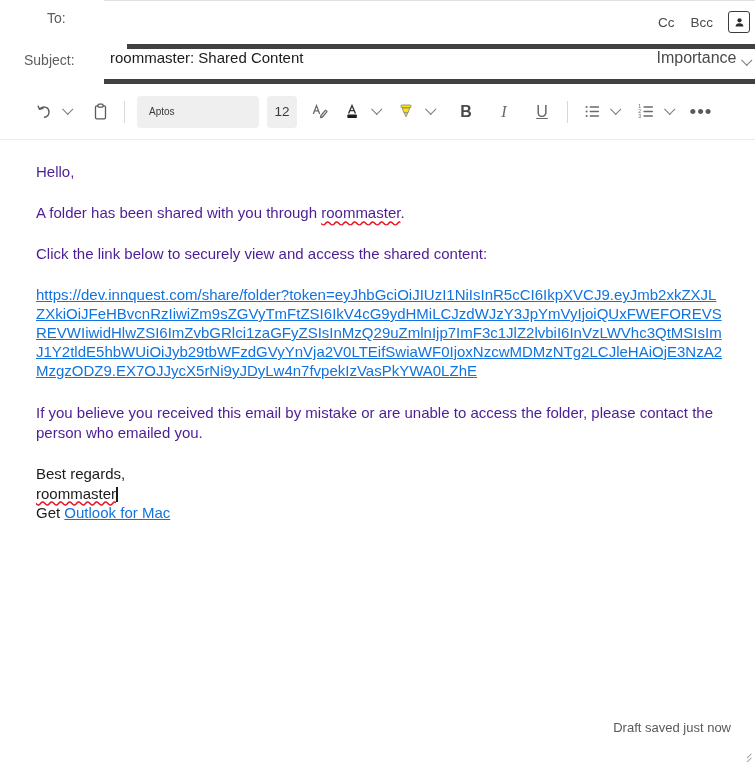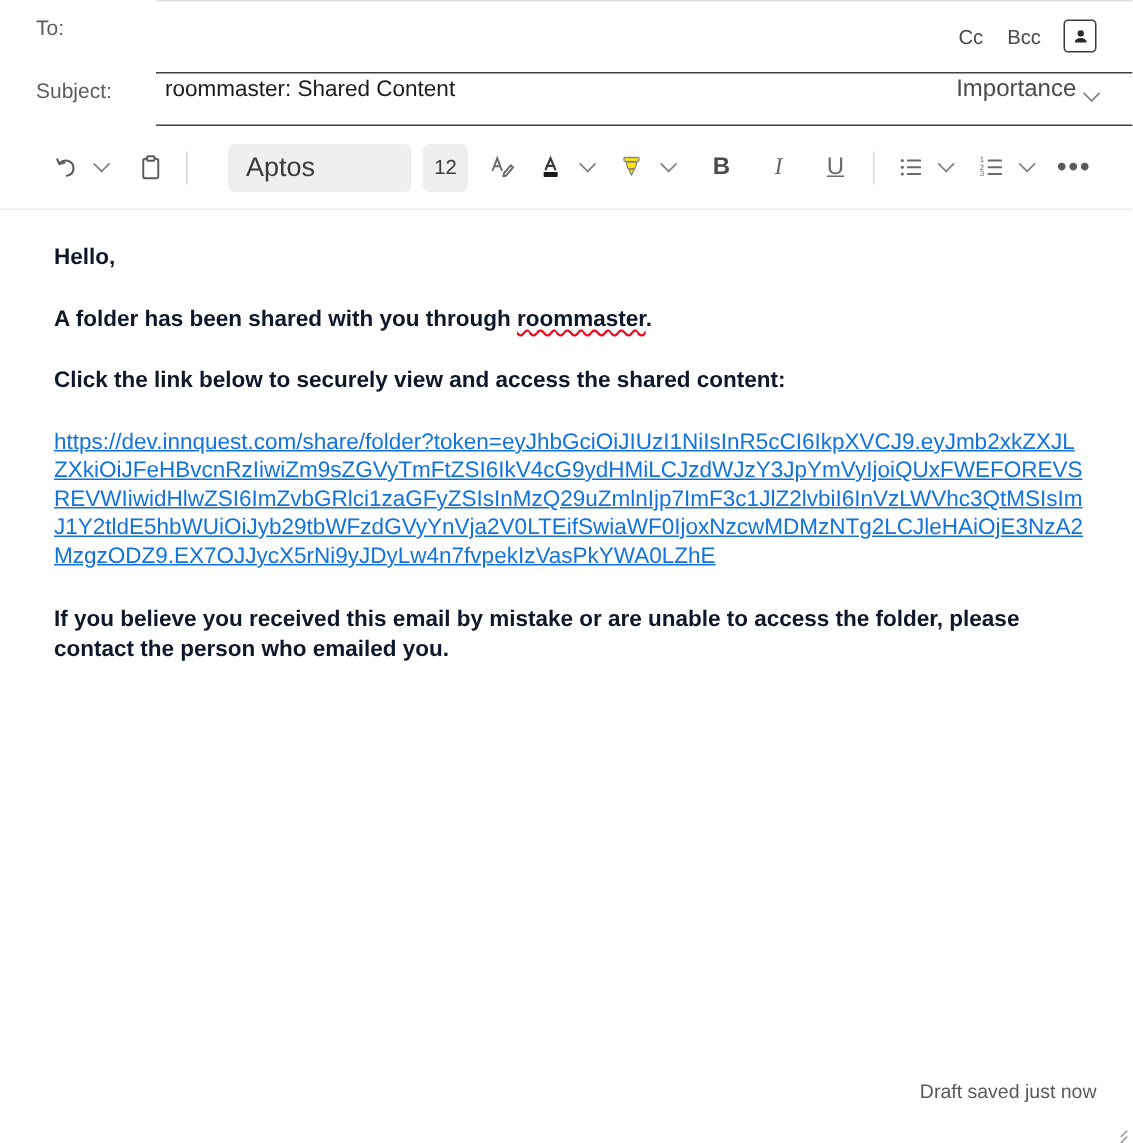--- a/index.html
+++ b/index.html
@@ -43,25 +43,25 @@
     color: #5d5d5d;
     flex: none;
   }
 
   .field-zone {
     position: relative;
     flex: 1;
     display: flex;
     align-items: center;
     align-self: stretch;
-    border-bottom: 1px solid #404040;
-    padding-right: 24px;
-  }
-
-  .to-row { height: 35px; }
+    border-bottom: 5px solid #404040;
+    padding-right: 5px;
+  }
+
+  .to-row { height: 35px; margin-left: 23px; }
   .to-row .field-zone { height: 49px; }
 
   .subject-row { height: 48px; }
   .subject-row .field-zone { height: 48px; }
 
   .recipient-input {
     border: none;
     outline: none;
     background: transparent;
     font-family: "Liberation Sans", sans-serif;
@@ -172,24 +172,24 @@
   }
 
   .font-name-box {
     background: #efefef;
     border-radius: 4px;
     height: 32px;
     width: 122px;
     display: flex;
     align-items: center;
     padding-left: 12px;
-    font-size: 18px;
+    font-size: 10px;
     color: #3a3a3a;
     cursor: pointer;
-    margin-left: 17px;
+    margin-left: 2px;
   }
   .font-size-box {
     background: #efefef;
     border-radius: 4px;
     height: 32px;
     width: 30px;
     display: flex;
     align-items: center;
     justify-content: center;
     font-size: 13.5px;
@@ -207,24 +207,23 @@
   .body-area {
     position: relative;
     flex: 1;
     padding: 22px 30px 0 36px;
     overflow: hidden;
   }
 
   .body-p {
     font-size: 15px;
     line-height: 20px;
-    color: #0f172a;
+    color: #4c1d95;
     margin: 0 0 21px 0;
     max-width: 680px;
-    font-weight: bold;
   }
 
   .misspelled {
     text-decoration: underline wavy #e81123;
     text-decoration-skip-ink: none;
     text-underline-offset: 2px;
   }
 
   .share-link {
     color: #1273de;
@@ -432,20 +431,25 @@
       <span>A folder has been shared with you through </span><span class="misspelled">roommaster</span><span>.</span>
     </p>
 
     <p class="body-p">Click the link below to securely view and access the shared content:</p>
 
     <a class="share-link" href="#">https://dev.innquest.com/share/folder?token=eyJhbGciOiJIUzI1NiIsInR5cCI6IkpXVCJ9.eyJmb2xkZXJLZXkiOiJFeHBvcnRzIiwiZm9sZGVyTmFtZSI6IkV4cG9ydHMiLCJzdWJzY3JpYmVyIjoiQUxFWEFOREVSREVWIiwidHlwZSI6ImZvbGRlci1zaGFyZSIsInMzQ29uZmlnIjp7ImF3c1JlZ2lvbiI6InVzLWVhc3QtMSIsImJ1Y2tldE5hbWUiOiJyb29tbWFzdGVyYnVja2V0LTEifSwiaWF0IjoxNzcwMDMzNTg2LCJleHAiOjE3NzA2MzgzODZ9.EX7OJJycX5rNi9yJDyLw4n7fvpekIzVasPkYWA0LZhE</a>
 
 
     <p class="body-p">If you believe you received this email by mistake or are unable to access the folder, please contact the person who emailed you.</p>
 
+    <div class="signature">
+      <div class="sig-line">Best regards,</div>
+      <div class="sig-line"><span class="misspelled">roommaster</span><span class="caret"></span></div>
+      <div class="sig-line"><span>Get </span><a class="outlook-link" href="#">Outlook for Mac</a></div>
+    </div>
   </div>
 
   <div class="footer">
     <div class="draft-status">Draft saved just now</div>
     <div class="resize-grip">
       <span class="grip-1"></span>
       <span class="grip-2"></span>
     </div>
 
   </div>

